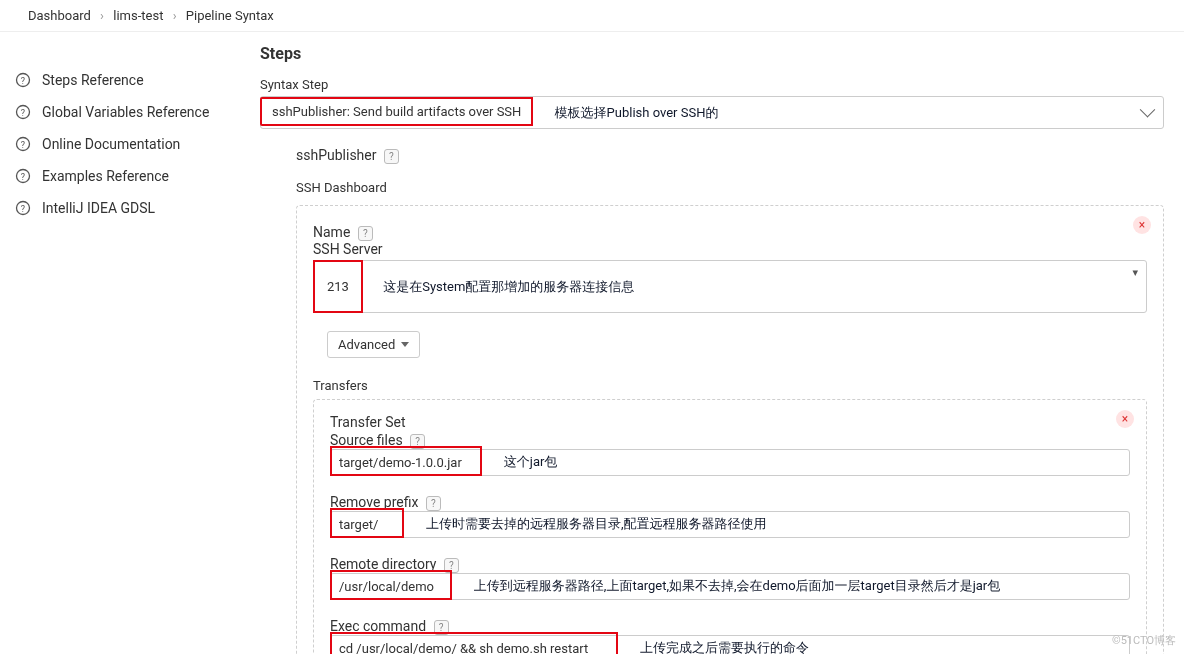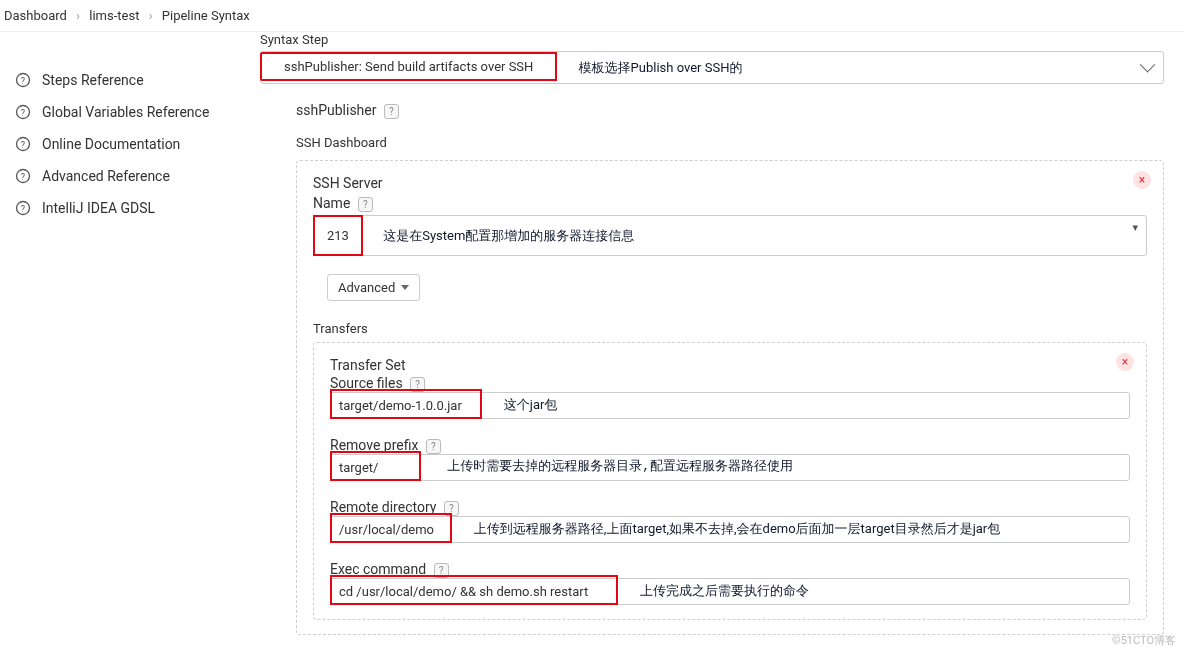--- a/index.html
+++ b/index.html
@@ -1,17 +1,17 @@
 <!DOCTYPE html>
 <html><head>
 <meta charset="utf-8">
 <style>
 * { box-sizing: border-box; margin: 0; padding: 0; }
 body { font-family: -apple-system, BlinkMacSystemFont, "Segoe UI", Roboto, Arial, sans-serif; font-size: 14px; color: #333; background: #fff; width: 1184px; }
-.breadcrumb { padding: 8px 4px; border-bottom: 1px solid #eee; font-size: 13px; color: #333; }
+.breadcrumb { padding: 8px 28px; border-bottom: 1px solid #eee; font-size: 13px; color: #333; }
 .breadcrumb a { color: #333; text-decoration: none; }
 .breadcrumb .sep { margin: 0 6px; color: #999; }
 .layout { display: flex; }
 .sidebar { width: 240px; padding: 8px 0; }
 .side-item { display: flex; align-items: center; padding: 7px 14px; color: #333; cursor: pointer; }
 .side-item .icon { width: 18px; height: 18px; margin-right: 10px; display: inline-flex; align-items: center; justify-content: center; }
 .side-item .icon svg { width: 16px; height: 16px; }
 .main { flex: 1; padding: 0 20px 30px 20px; }
 h2 { font-size: 16px; font-weight: 700; margin: 12px 0 14px 0; }
 .label { font-size: 13px; color: #333; margin-bottom: 4px; }
@@ -75,60 +75,61 @@
         </span>
       <span>Online Documentation</span>
     </div>
     <div class="side-item">
       <span class="icon">
           <svg viewBox="0 0 16 16">
             <circle cx="8" cy="8" r="6.5" fill="none" stroke="#555" stroke-width="1.3"></circle>
             <text x="8" y="11.5" text-anchor="middle" font-size="9" fill="#555">?</text>
           </svg>
         </span>
-      <span>Advanced Reference</span>
+      <span>Examples Reference</span>
     </div>
     <div class="side-item">
       <span class="icon">
           <svg viewBox="0 0 16 16">
             <circle cx="8" cy="8" r="6.5" fill="none" stroke="#555" stroke-width="1.3"></circle>
             <text x="8" y="11.5" text-anchor="middle" font-size="9" fill="#555">?</text>
           </svg>
         </span>
       <span>IntelliJ IDEA GDSL</span>
     </div>
   </div>
 
   <div class="main">
+    <h2>Steps</h2>
 
     <div class="label">Syntax Step</div>
     <div class="select-wrap" style="padding-left:0;">
-      <span class="hl-red" style="padding:5px 22px; border-radius:2px 0 0 2px; margin:-6px 0 -6px -1px;">
+      <span class="hl-red" style="padding:5px 10px; border-radius:2px 0 0 2px; margin:-6px 0 -6px -1px;">
         <span>sshPublisher: Send build artifacts over SSH</span>
       </span>
       <span class="ann-red">模板选择Publish over SSH的</span>
     </div>
 
     <div class="section-inner">
       <div class="field-row">
         <span>sshPublisher</span>
         <span class="help">?</span>
       </div>
 
       <div class="section-title">SSH Dashboard</div>
 
       <div class="dashed-box">
         <div class="close-x">×</div>
-        <div>SSH Server</div>
         <div style="margin-top:4px">
           <span>Name</span>
           <span class="help">?</span>
         </div>
+        <div>SSH Server</div>
         <div class="server-select" style="margin-top:3px;padding:0;">
-          <span class="red-box-small" style="padding:11px 12px; margin:-1px;">
+          <span class="red-box-small" style="padding:17px 12px; margin:-1px;">
             <span>213</span>
           </span>
           <span class="ann-red">这是在System配置那增加的服务器连接信息</span>
         </div>
 
         <div style="margin:18px 0 0 14px;">
           <div class="adv-btn">
             <span>Advanced</span>
             <span class="caret"></span>
           </div>
@@ -154,21 +155,21 @@
             <span class="ann-red">这个jar包</span>
           </div>
 
           <div style="margin-top:18px">
             <span>Remove prefix</span>
             <span class="help">?</span>
           </div>
           <div class="row-with-red">
             <input class="input-line" value="target/" style="">
           </div>
-          <div style="margin-top:-30px; position:relative; z-index:1; pointer-events:none;font-family:Liberation Mono, monospace;">
+          <div style="margin-top:-30px; position:relative; z-index:1; pointer-events:none;">
             <span class="red-box-small" style="padding:5px 20px 5px 8px;background:transparent;">
               <span style="visibility:hidden">target/</span>
             </span>
             <span class="ann-red">上传时需要去掉的远程服务器目录,配置远程服务器路径使用</span>
           </div>
 
           <div style="margin-top:18px">
             <span>Remote directory</span>
             <span class="help">?</span>
           </div>

